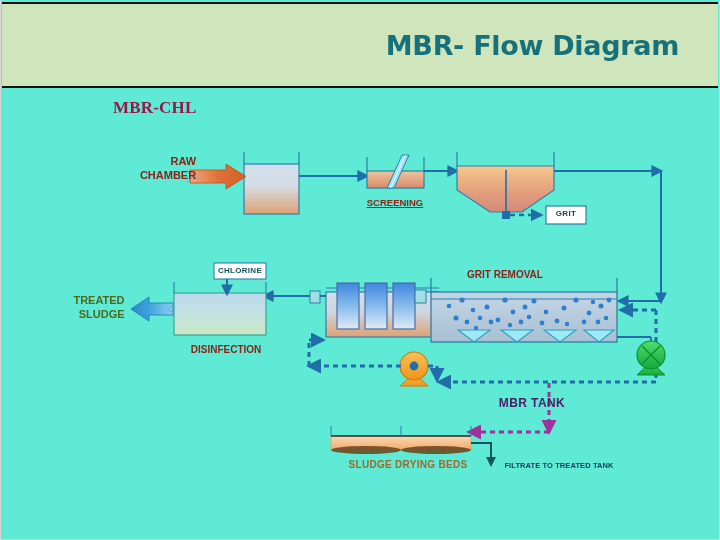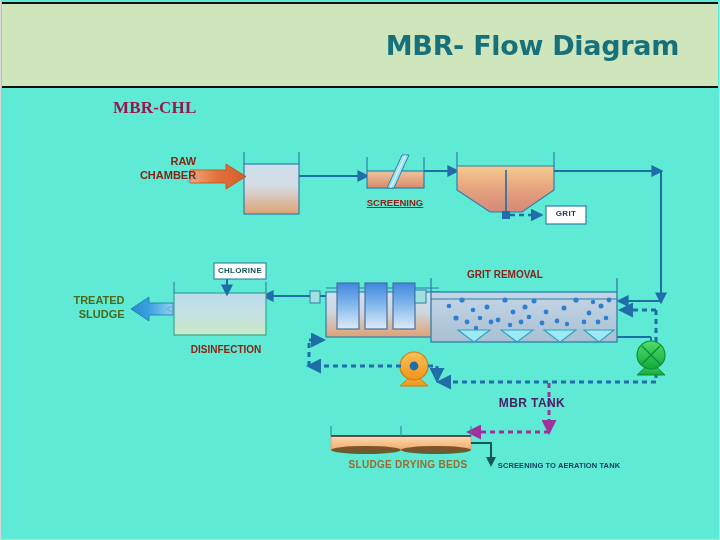--- a/index.html
+++ b/index.html
@@ -360,15 +360,15 @@
     <div>TREATED</div>
     <div>SLUDGE</div>
   </div>
 
   <div class="lbl maroon center" style="left:216px;top:344px;font-size:10px;margin-left:9px;">DISINFECTION</div>
 
   <div class="lbl purple center" style="left:531px;top:356px;font-size:12px;letter-spacing:0.4px;margin-top:40px;">MBR TANK</div>
 
   <div class="lbl brown center" style="left:395px;top:459px;font-size:10px;letter-spacing:0.3px;margin-left:12px;">SLUDGE DRYING BEDS</div>
 
-  <div class="lbl navy center" style="left:558px;top:461px;font-size:7.5px;letter-spacing:0.1px;">SCREENING TO AERATION TANK</div>
+  <div class="lbl navy center" style="left:558px;top:461px;font-size:7.5px;letter-spacing:0.1px;">FILTRATE TO TREATED TANK</div>
 
 </div>
 
 </body></html>

